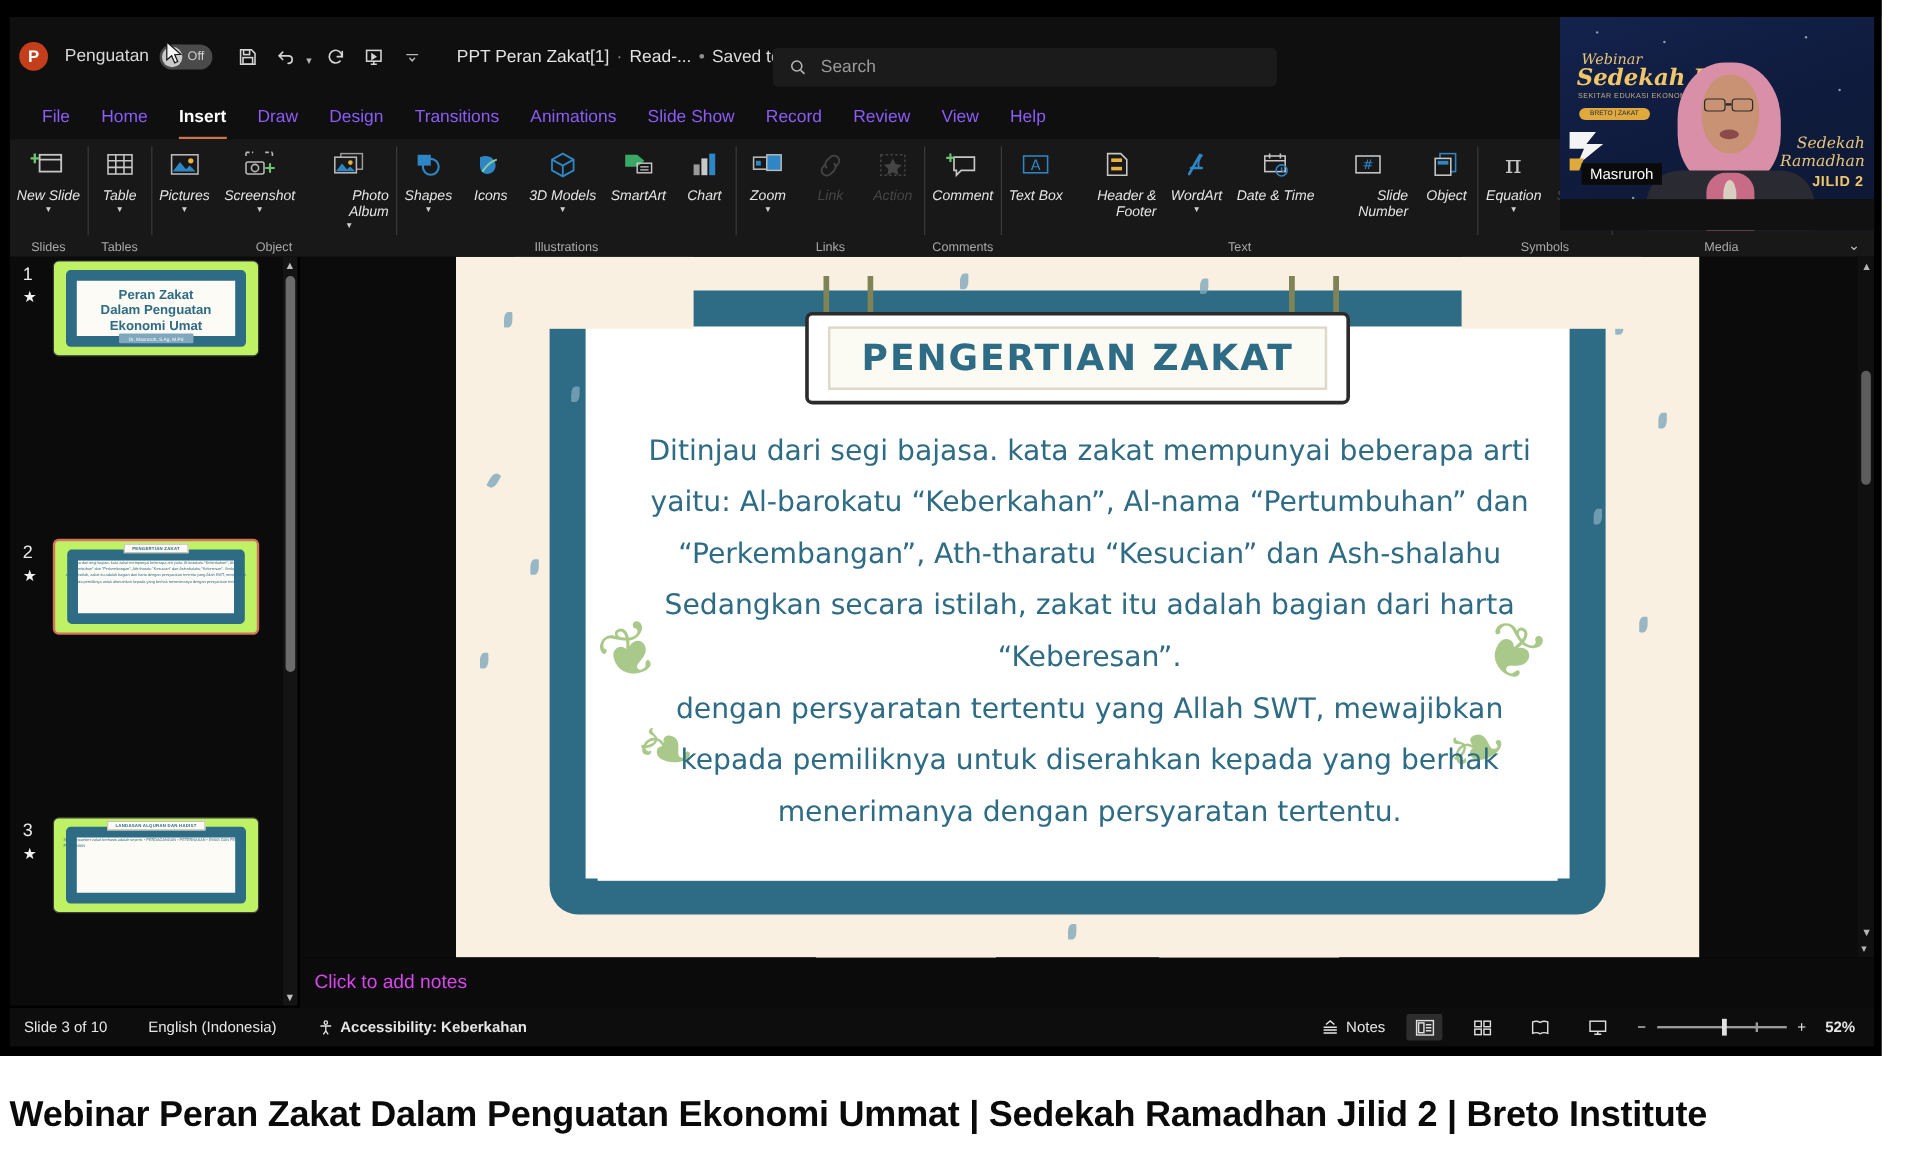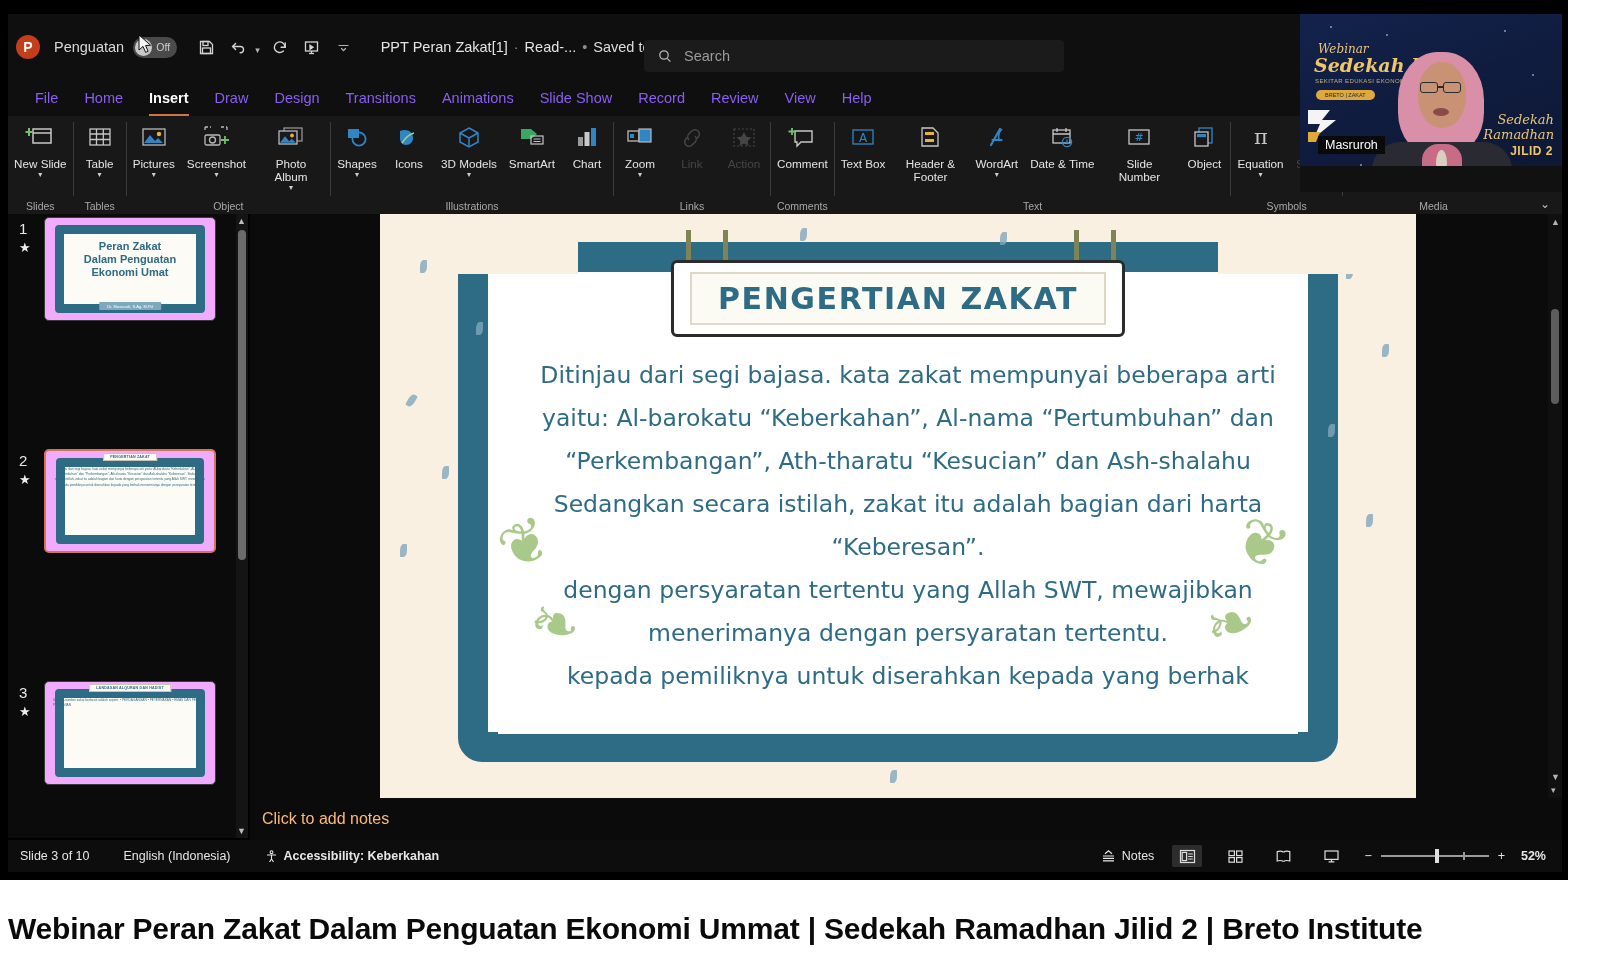--- a/index.html
+++ b/index.html
@@ -84,38 +84,39 @@
   .rgroup-label {
     font-size:10.5px; color:#a8a8a8; position:absolute; bottom:2px; left:0; right:0; text-align:center;
   }
   .rsep { width:1px; height:74px; background:#3a3a3a; margin-top:6px; }
   .ritem {
     display:flex; flex-direction:column; align-items:center; justify-content:flex-start;
     min-width:52px; padding:2px 6px 0 6px; color:#e4e4e4;
   }
   .ritem .ico { height:34px; display:flex; align-items:center; justify-content:center; }
   .ritem .lbl {
-    font-size:11.7px; line-height:13px; text-align:center; margin-top:2px; color:#e4e4e4;
+    font-size:11.7px; line-height:13px; text-align:right; margin-top:2px; color:#e4e4e4;
     max-width:66px;
+    font-style:italic;
   }
   .ritem.disabled .lbl, .ritem.disabled .ico { color:#6a6a6a; opacity:0.55; }
   .chv { font-size:8px; color:#cfcfcf; line-height:8px; margin-top:1px;}
   .ribbon-collapse { position:absolute; right:12px; bottom:3px; color:#c0c0c0; font-size:12px; }
 
   
   #thumbpanel {
     position:absolute; left:8px; top:214px; width:240px; height:624px;
     background:#0b0b0b; overflow:hidden;
   }
   .thumb-row { position:relative; height:115px; margin-bottom:1px; }
   .thumb-num { position:absolute; left:11px; top:6px; color:#e8e8e8; font-size:15px; }
   .thumb-star{ position:absolute; left:11px; top:26px; color:#f0f0f0; font-size:13px; }
   .thumb-box {
-    position:absolute; left:36px; top:3px; width:172px; height:104px;
-    background:#f0abfc; border-radius:5px; overflow:hidden; border:1px solid #3a3a3a;
+    position:absolute; left:36px; top:3px; width:172px; height:80px;
+    background:#bef264; border-radius:5px; overflow:hidden; border:1px solid #3a3a3a;
   }
   .thumb-row.selected .thumb-box { border:2.5px solid #d4735b; }
   .tb-frame {
     position:absolute; left:10px; top:7px; right:10px; bottom:7px;
     border:9px solid #2e6b84; border-radius:4px; background:#fdfbf5;
   }
   .tb-title {
     position:absolute; left:50%; transform:translateX(-50%); top:2px;
     background:#fdfbf5; border:1px solid #c9c3b2; padding:1px 6px;
     font-size:3.6px; color:#2e6b84; font-weight:bold; white-space:nowrap; letter-spacing:.2px;
@@ -187,21 +188,21 @@
   }
   .slide-vscroll { position:absolute; right:0; top:0; width:14px; height:584px; background:#101010; z-index:40;}
   .sv-thumb { position:absolute; left:3px; top:95px; width:8px; height:95px; background:#5d5d5d; border-radius:4px;}
   .sv-arrow { position:absolute; left:3px; color:#b5b5b5; font-size:9px;}
 
   
   #notespane {
     position:absolute; left:250px; top:798px; width:1312px; height:42px;
     background:#0b0b0b; display:flex; align-items:center; padding-left:12px;
   }
-  #notespane .txt { color:#fdba74; font-size:16px; }
+  #notespane .txt { color:#d946ef; font-size:16px; }
 
   
   #statusbar {
     position:absolute; left:8px; top:840px; width:1554px; height:32px;
     background:#0d0d0d; display:flex; align-items:center; color:#e6e6e6; font-size:12.5px;
   }
   .sb-left { display:flex; align-items:center; gap:34px; padding-left:12px; }
   .sb-item { display:flex; align-items:center; gap:6px; white-space:nowrap; }
   .sb-right { margin-left:auto; display:flex; align-items:center; gap:18px; padding-right:16px; }
   .sb-viewbtn { width:30px; height:22px; display:flex; align-items:center; justify-content:center; color:#dedede;}
@@ -746,22 +747,22 @@
           </div>
         </div>
 
         <div id="slide-body">
           <p>Ditinjau dari segi bajasa. kata zakat mempunyai beberapa arti</p>
           <p>yaitu: Al-barokatu “Keberkahan”, Al-nama “Pertumbuhan” dan</p>
           <p>“Perkembangan”, Ath-tharatu “Kesucian” dan Ash-shalahu</p>
           <p>Sedangkan secara istilah, zakat itu adalah bagian dari harta</p>
           <p>“Keberesan”.</p>
           <p>dengan persyaratan tertentu yang Allah SWT, mewajibkan</p>
+          <p>kepada pemiliknya untuk diserahkan kepada yang berhak</p>
           <p>menerimanya dengan persyaratan tertentu.</p>
-          <p>kepada pemiliknya untuk diserahkan kepada yang berhak</p>
         </div>
       </div>
 
       <div class="slide-vscroll">
         <div class="sv-arrow" style="top:3px;">▲</div>
         <div class="sv-thumb"></div>
         <div class="sv-arrow" style="bottom:16px;">▼</div>
         <div class="sv-arrow" style="bottom:3px;">▾</div>
       </div>
     </div>

